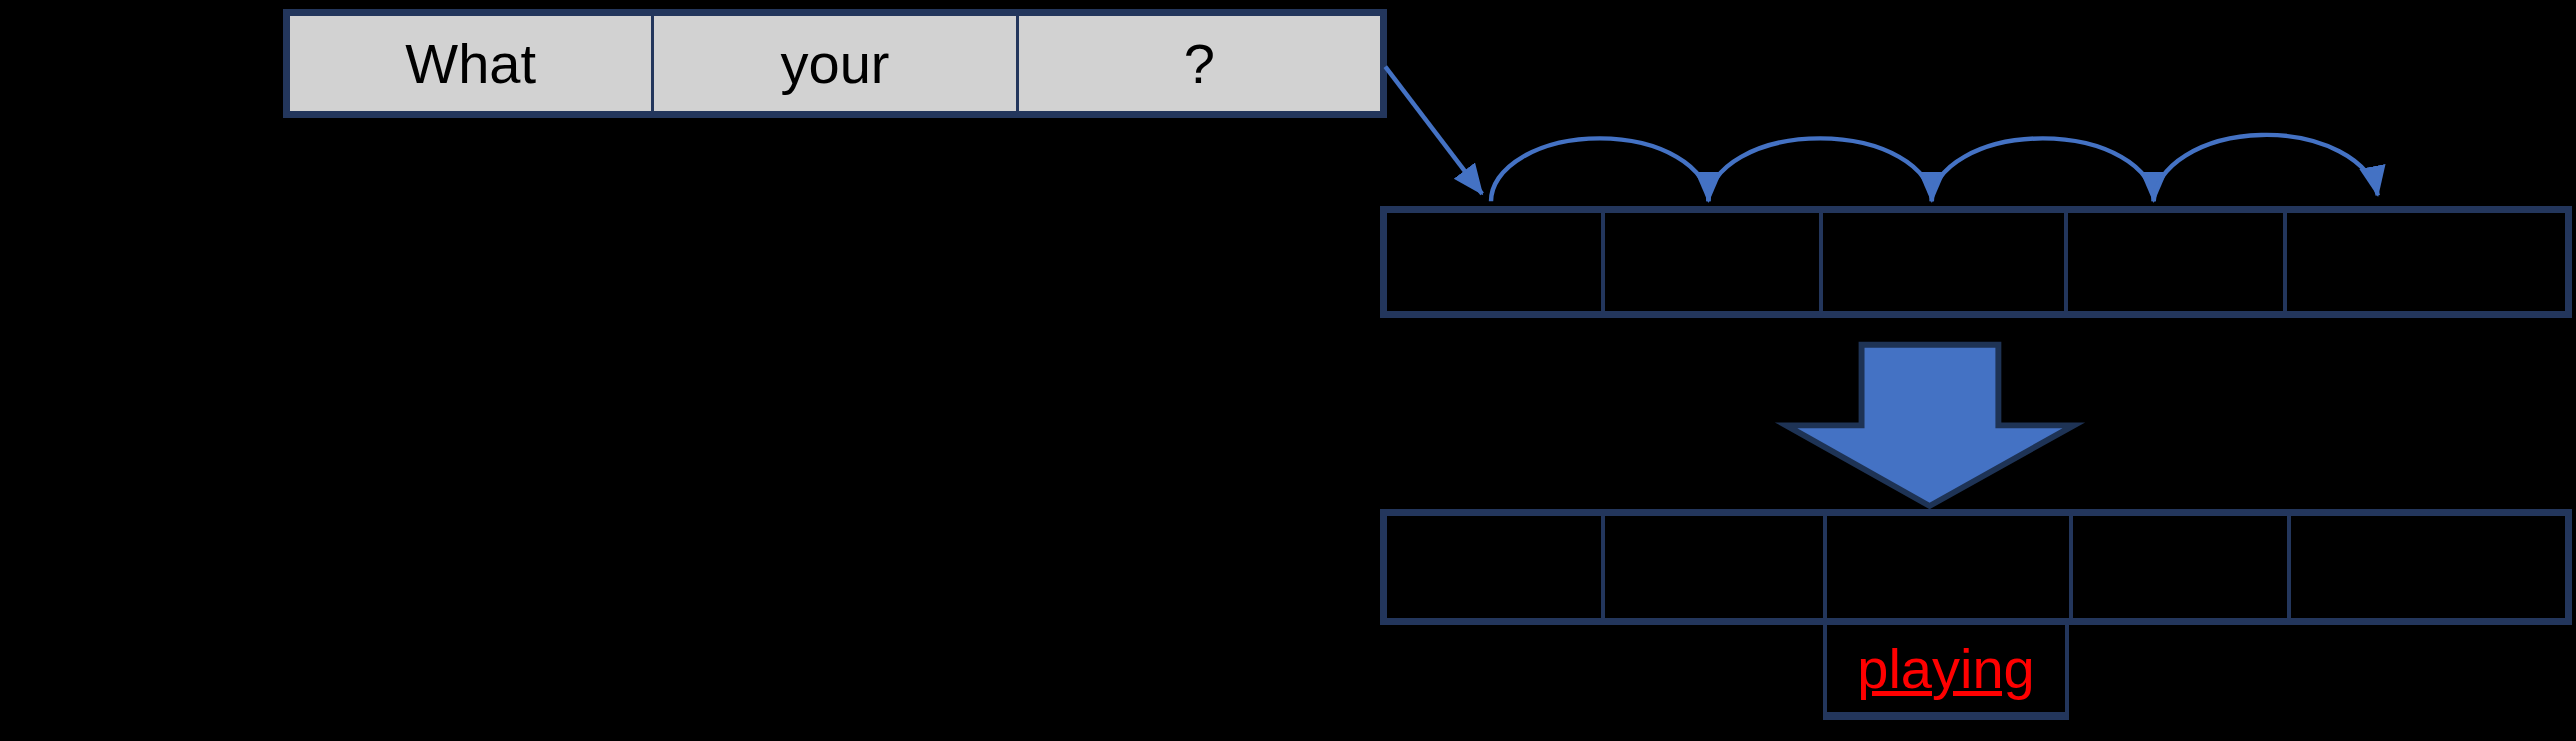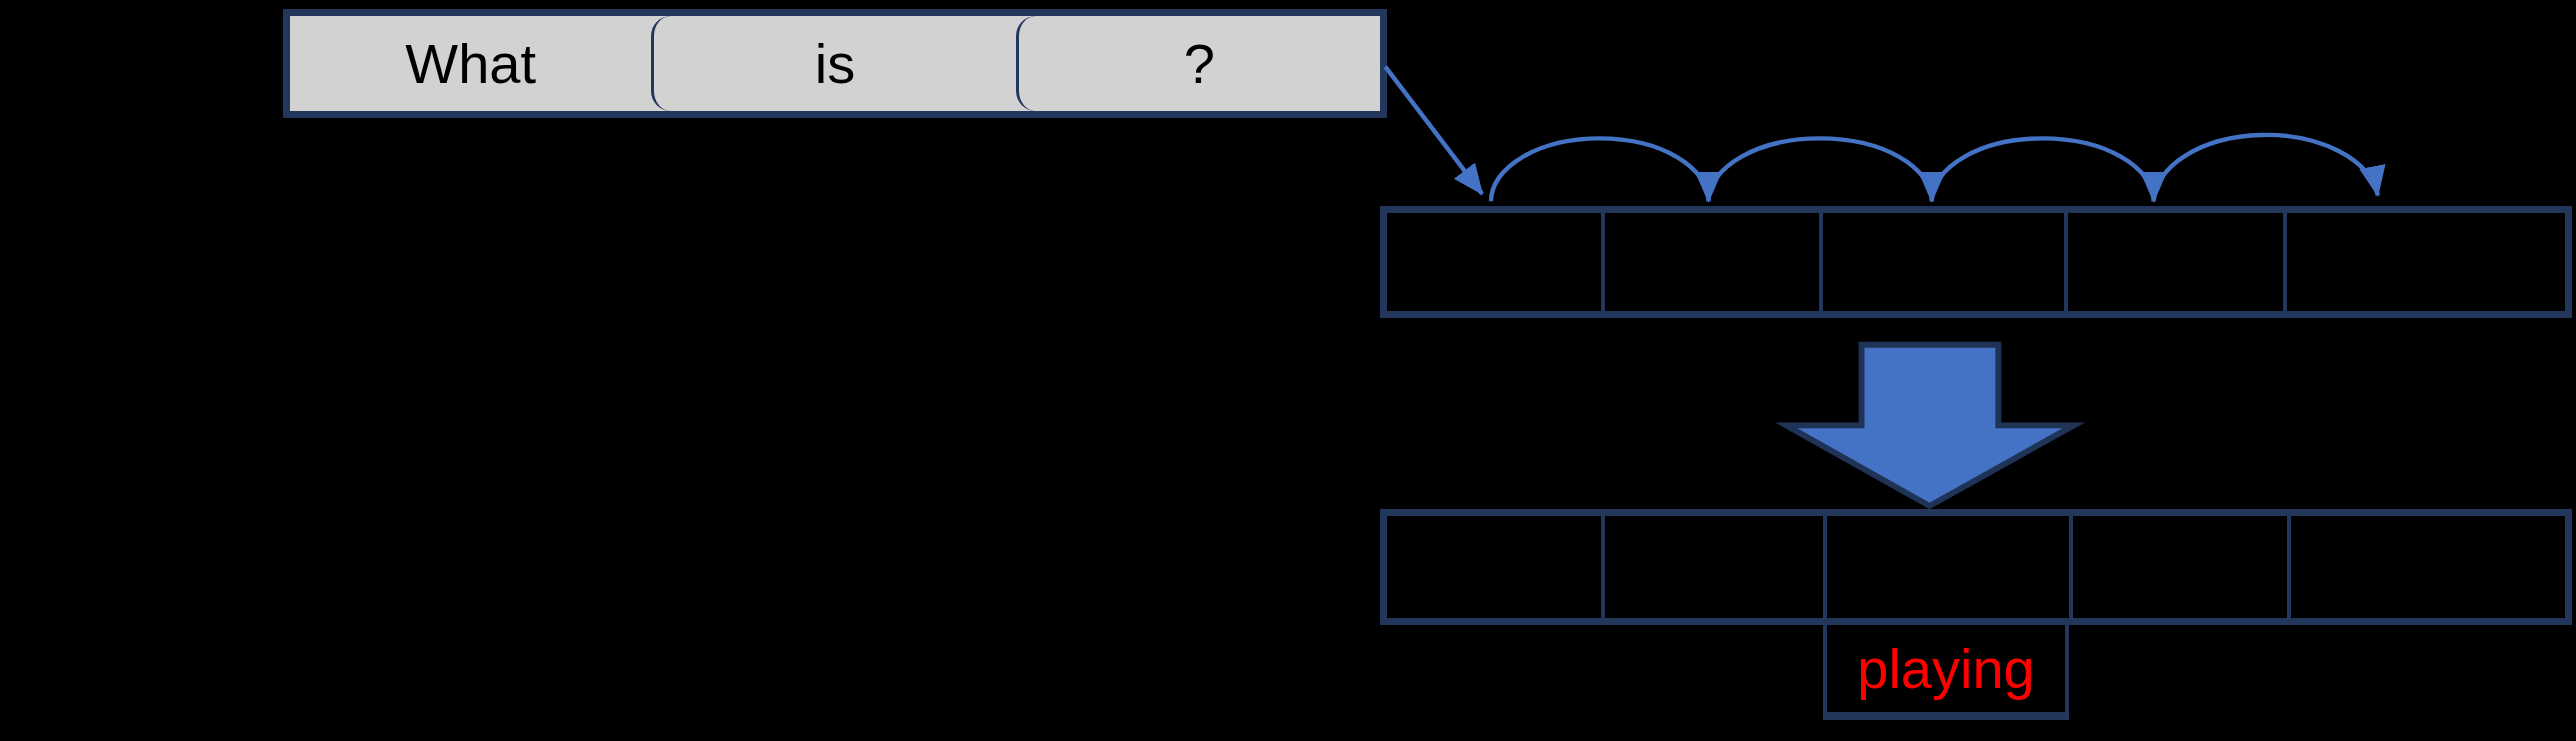--- a/index.html
+++ b/index.html
@@ -8,21 +8,21 @@
     font-family:"Liberation Sans",sans-serif;overflow:hidden;
   }
   
   .word-table{
     position:absolute;left:283px;top:9px;width:1104px;height:109px;
     box-sizing:border-box;background:#d2d2d2;border:7.4px solid #23365c;
     display:flex;
   }
   .word-cell{
     flex:1 1 0;display:flex;align-items:center;justify-content:center;
-    border-left:3.7px solid #23365c;color:#000;font-size:56px;line-height:1;border-radius:20px;
+    border-left:3.7px solid #23365c;color:#000;font-size:56px;line-height:1;
   }
   .word-cell:first-child{border-left:none;}
   
   .grid-row{
     position:absolute;box-sizing:border-box;border:7.4px solid #23365c;
     display:flex;background:transparent;
   }
   #row1{left:1380px;top:206px;width:1192px;height:112px;}
   #row2{left:1380px;top:509px;width:1192px;height:116px;}
   .grid-cell{box-sizing:border-box;height:100%;border-left:4.4px solid #23365c;}
@@ -36,32 +36,32 @@
   #row2 .grid-cell:nth-child(2){width:222px;}
   #row2 .grid-cell:nth-child(3){width:246px;}
   #row2 .grid-cell:nth-child(4){width:218px;}
   #row2 .grid-cell:nth-child(5){flex:1 1 auto;}
   
   .predict-box{
     position:absolute;left:1823px;top:625px;width:246px;height:95px;
     box-sizing:border-box;border-left:4.4px solid #23365c;border-right:4.4px solid #23365c;
     border-bottom:8.1px solid #23365c;display:flex;align-items:center;justify-content:center;
   }
-  .predict-label{color:#ff0000;font-size:56px;line-height:1;}
+  .predict-label{color:#ff0000;font-size:56px;line-height:1;text-decoration:underline;}
   
   .overlay{position:absolute;left:0;top:0;width:2576px;height:742px;pointer-events:none;}
 </style>
 </head>
 <body>
 
 <div class="stage">
 
   <div class="word-table">
     <div class="word-cell">What</div>
-    <div class="word-cell">is</div>
+    <div class="word-cell">your</div>
     <div class="word-cell">?</div>
   </div>
 
   <svg class="overlay" viewBox="0 0 3483 1003" width="2576" height="742" xmlns="http://www.w3.org/2000/svg">
     <defs>
       <marker id="ah" markerWidth="8" markerHeight="7" refX="6.6" refY="3" orient="auto" markerUnits="strokeWidth">
         <path d="M0,0 L7,3 L0,6 Z" fill="#4472c4"></path>
       </marker>
     </defs>
 

